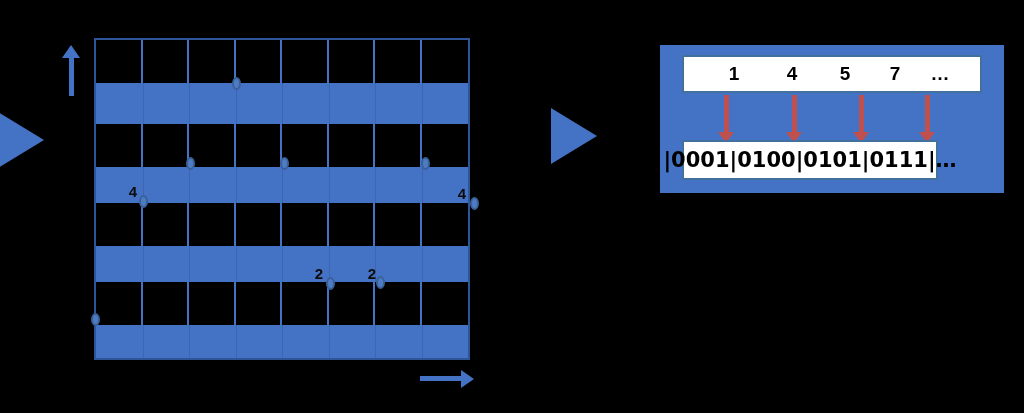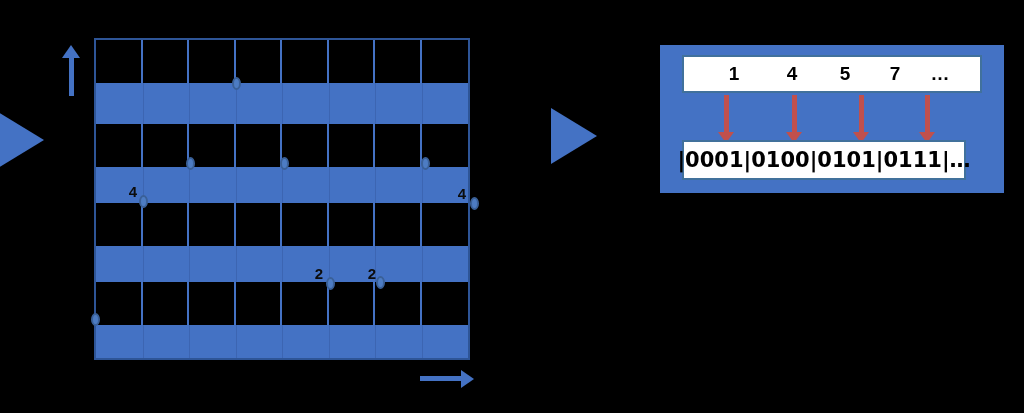--- a/index.html
+++ b/index.html
@@ -140,21 +140,21 @@
     font-size: 19px;
     letter-spacing: 0px;
   }
   #seq-box .seq-item {
     display: inline-block;
     text-align: center;
   }
   #bits-box {
     left: 22px;
     top: 95px;
-    width: 284px;
+    width: 256px;
     height: 40px;
     font-size: 21px;
     font-family: "DejaVu Sans", sans-serif;
   }
 
   .red-arrow-shaft {
     position: absolute;
     width: 5px;
     background: #C0504D;
   }

